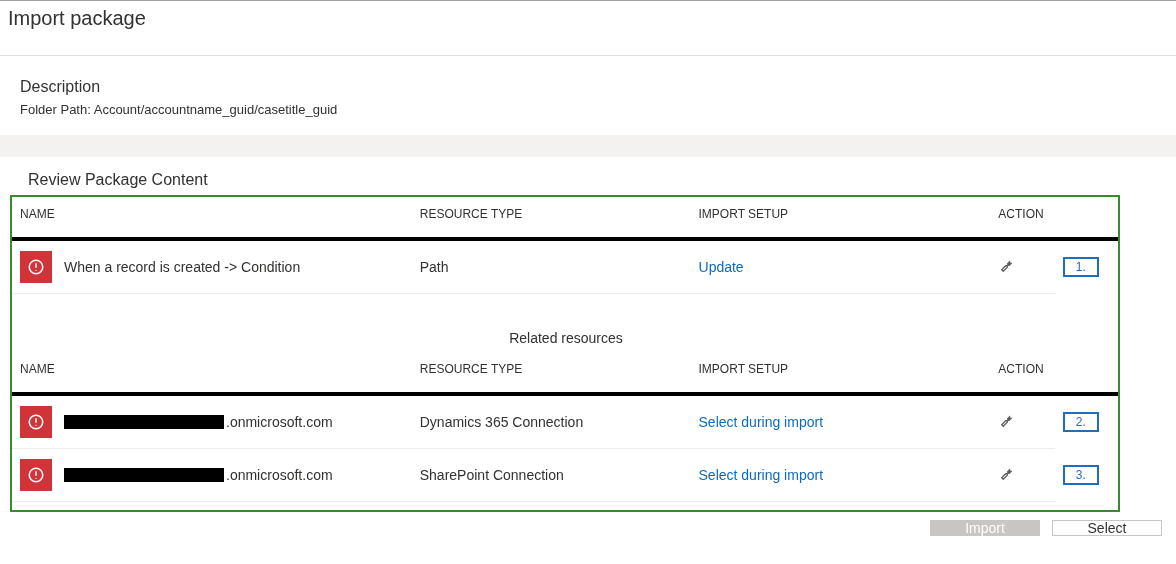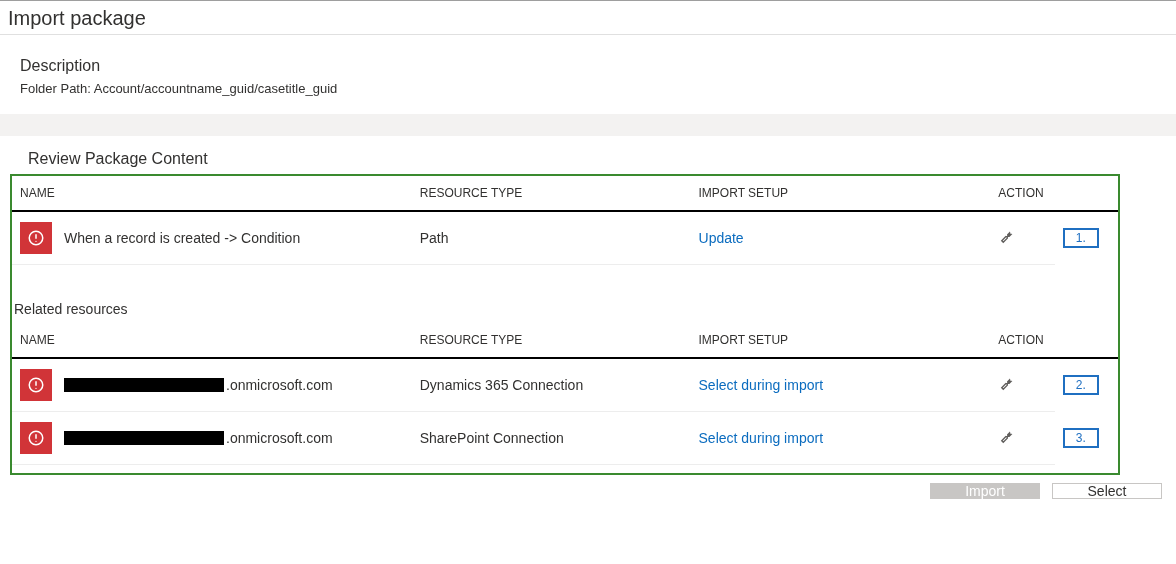--- a/index.html
+++ b/index.html
@@ -8,21 +8,21 @@
     font-size: 13px;
     color: #323130;
     background: #fff;
     width: 1176px;
     height: 564px;
     overflow: hidden;
   }
   .topbar {
     border-top: 1px solid #9e9e9e;
     border-bottom: 1px solid #e0e0e0;
-    padding: 6px 8px 4px 8px;
+    padding: 6px 8px 25px 8px;
   }
   .page-title {
     font-size: 20px;
     font-weight: 400;
     color: #323130;
   }
   .desc-block {
     padding: 22px 20px 18px 20px;
   }
   .desc-heading {
@@ -58,22 +58,22 @@
     margin: 6px 56px 0 10px;
     position: relative;
     padding-bottom: 8px;
   }
   .tbl { width: 100%; border-collapse: collapse; }
   .tbl th {
     text-align: left;
     font-size: 12px;
     font-weight: 400;
     color: #323130;
-    padding: 10px 8px 10px 8px;
-    border-bottom: 2px solid #000000;
+    padding: 10px 8px 16px 8px;
+    border-bottom: 4px solid #000000;
   }
   .tbl td {
     padding: 10px 8px;
     border-top: 1px solid #ededed;
     border-bottom: 1px solid #ededed;
     font-size: 14px;
     vertical-align: middle;
     height: 48px;
   }
   .col-name  { width: 380px; }
@@ -118,20 +118,21 @@
     justify-content:center;
     width:36px;
     height:20px;
     background:#fff;
   }
   .section-gap { height:36px; }
   .related-title {
     font-size:14px;
     color:#323130;
     padding: 0 0 6px 2px;
+    text-align: center;
   }
   .footer {
     display:flex;
     justify-content:flex-end;
     gap:12px;
     padding: 8px 14px 0 0;
   }
   .btn {
     min-width:110px;
     height:16px;

